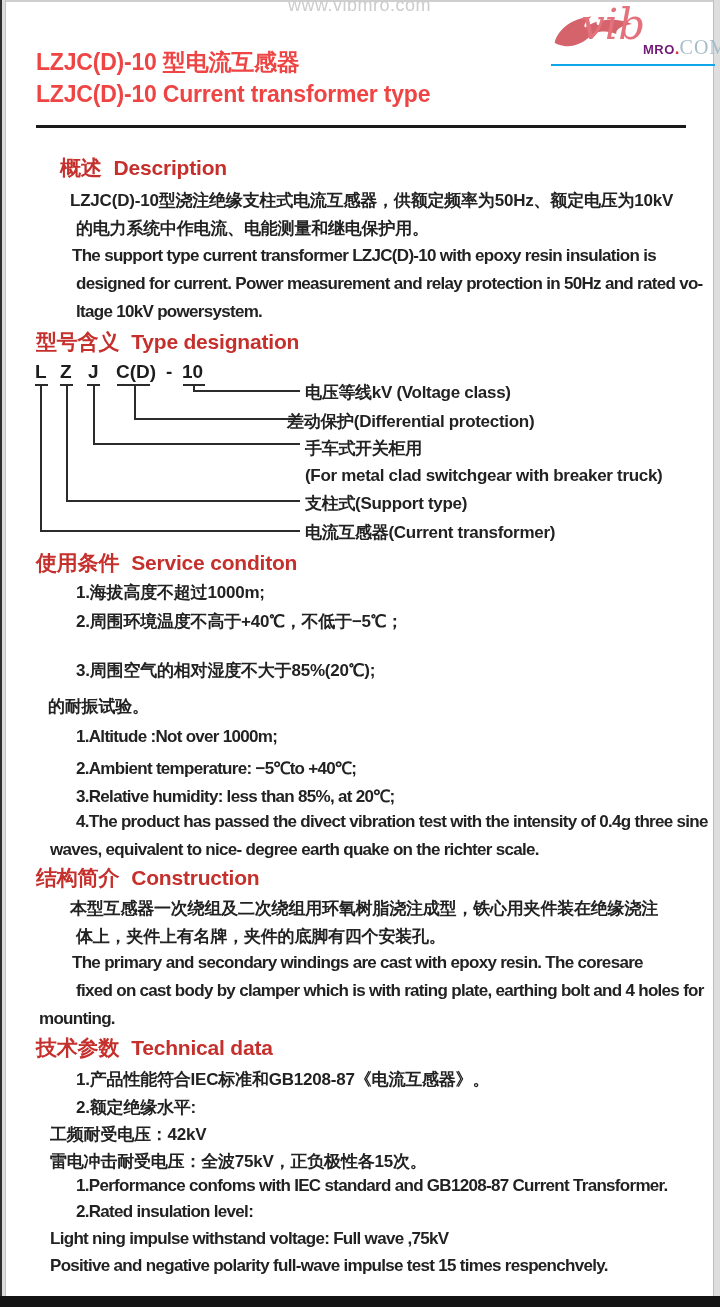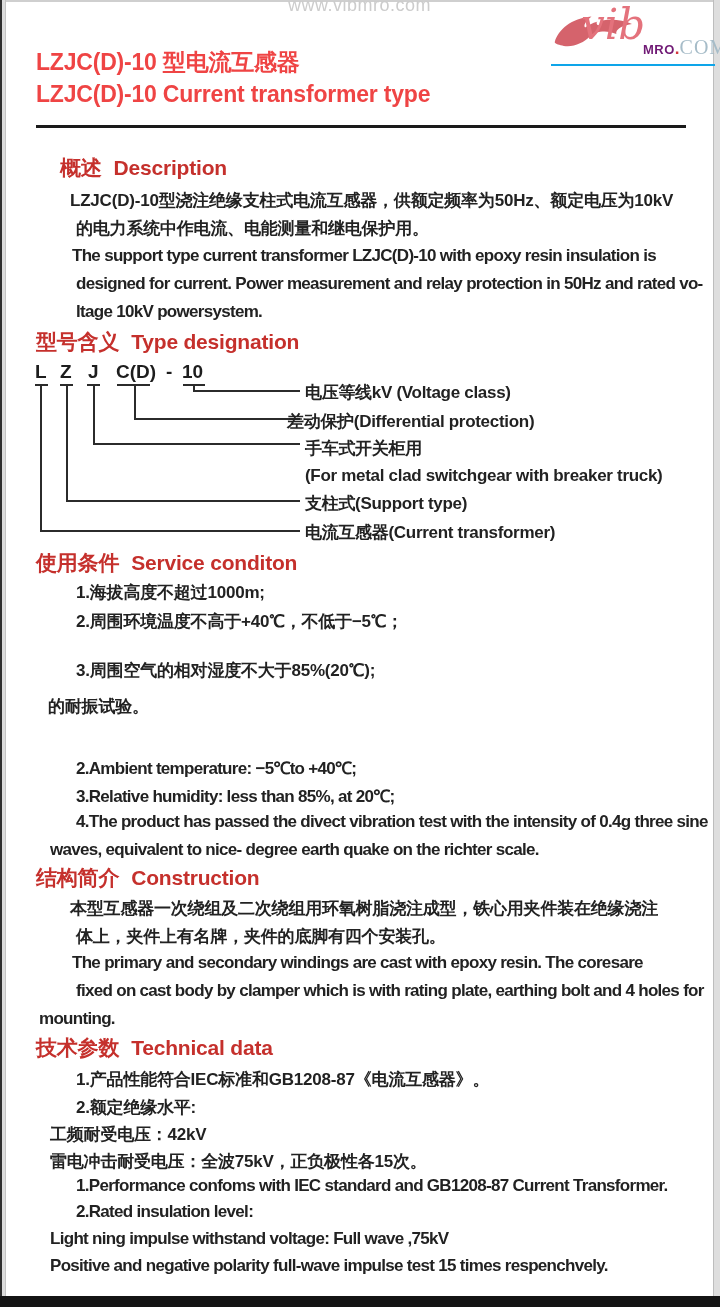--- a/index.html
+++ b/index.html
@@ -104,20 +104,21 @@
     <div class="dlabel" style="left:305px;top:521px;">电流互感器(Current transformer)</div>
   </div>
 
   <div class="abs heading" style="left:36px;top:549px;">
     <span class="hd-cn">使用条件</span><span class="hd-en">Service conditon</span>
   </div>
   <div class="abs line" style="left:36px;top:581px;">1.海拔高度不超过1000m;</div>
   <div class="abs line" style="left:36px;top:610px;">2.周围环境温度不高于+40℃，不低于−5℃；</div>
   <div class="abs line" style="left:36px;top:639px;margin-top:20px;">3.周围空气的相对湿度不大于85%(20℃);</div>
   <div class="abs line" style="left:36px;top:695px;padding-left:12px;">的耐振试验。</div>
+  <div class="abs line en" style="left:36px;top:727px;">1.Altitude :Not over 1000m;</div>
   <div class="abs line en" style="left:36px;top:756px;">2.Ambient temperature: −5℃to +40℃;</div>
   <div class="abs line en" style="left:36px;top:784px;">3.Relative humidity: less than 85%, at 20℃;</div>
   <div class="abs line en" style="left:36px;top:812px;">4.The product has passed the divect vibration test with the intensity of 0.4g three sine</div>
   <div class="abs line en" style="left:36px;top:840px;padding-left:14px;">waves, equivalent to nice- degree earth quake on the richter scale.</div>
 
   <div class="abs heading" style="left:36px;top:864px;">
     <span class="hd-cn">结构简介</span><span class="hd-en">Construction</span>
   </div>
   <div class="abs line" style="left:36px;top:897px;padding-left:34px;">本型互感器一次绕组及二次绕组用环氧树脂浇注成型，铁心用夹件装在绝缘浇注</div>
   <div class="abs line" style="left:36px;top:925px;">体上，夹件上有名牌，夹件的底脚有四个安装孔。</div>

